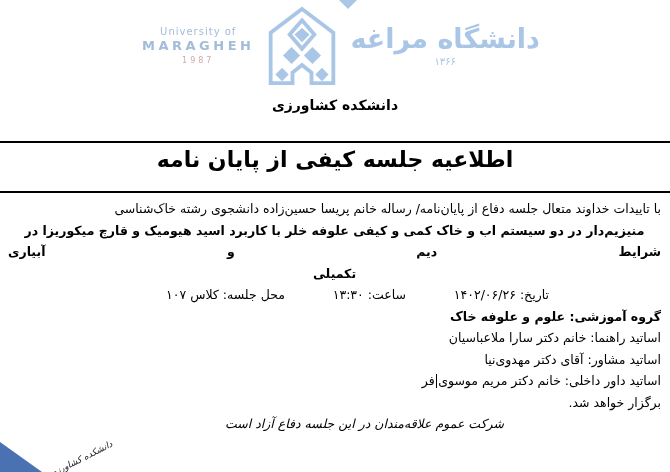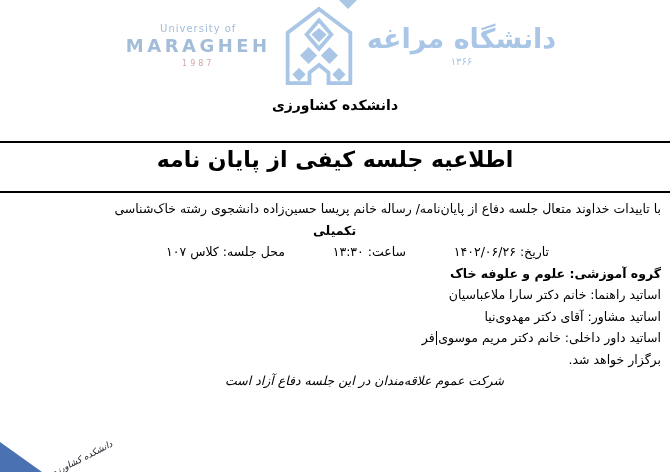--- a/index.html
+++ b/index.html
@@ -19,21 +19,21 @@
     border-top:9px solid #aac7e6;
     border-left:9px solid transparent;
     border-right:9px solid transparent;
   }
   .logo-row {
     position:absolute; top:6px; left:12px; right:0; height:80px;
     display:flex; justify-content:center; align-items:center; gap:10px;
   }
   .logo-en { text-align:center; color:#a3bdd9; line-height:1.1; }
   .logo-en .l1 { font-size:10px; letter-spacing:1px; }
-  .logo-en .l2 { font-size:18px; font-weight:bold; letter-spacing:3.5px; margin-top:2px; }
+  .logo-en .l2 { font-size:13px; font-weight:bold; letter-spacing:3.5px; margin-top:2px; }
   .logo-en .yr { font-size:8px; letter-spacing:3px; color:#d2a8a8; margin-top:4px; }
   .logo-fa { text-align:center; color:#a9c6e6; line-height:1; direction:rtl; }
   .logo-fa .fa-name { font-size:27px; font-weight:bold; }
   .logo-fa .fa-yr { font-size:10px; letter-spacing:5px; margin-top:5px; }
   .emblem { display:block; }
 
   .faculty {
     position:absolute; top:97px; left:0; right:0;
     text-align:center; font-weight:bold; font-size:14px; direction:rtl;
   }
@@ -117,20 +117,21 @@
   </div>
 
   <div class="faculty">دانشکده کشاورزی</div>
 
   <div class="rule rule1"></div>
   <div class="notice-title">اطلاعیه جلسه کیفی از پایان نامه</div>
   <div class="rule rule2"></div>
 
   <div class="content">
     <div class="row">با تاییدات خداوند متعال جلسه دفاع از پایان‌نامه/ رساله خانم پریسا حسین‌زاده دانشجوی رشته خاک‌شناسی</div>
+    <div class="row just b">منیزیم‌دار در دو سیستم اب و خاک کمی و کیفی علوفه خلر با کاربرد اسید هیومیک و قارچ میکوریزا در شرایط دیم و آبیاری</div>
     <div class="row b">تکمیلی</div>
     <div class="row info-row">
       <span>تاریخ: ۱۴۰۲/۰۶/۲۶</span>
       <span>ساعت: ۱۳:۳۰</span>
       <span>محل جلسه: کلاس ۱۰۷</span>
     </div>
     <div class="row dept">گروه آموزشی: علوم و علوفه خاک</div>
     <div class="row">اساتید راهنما: خانم دکتر سارا ملاعباسیان</div>
     <div class="row">اساتید مشاور: آقای دکتر مهدوی‌نیا</div>
     <div class="row"><span>اساتید داور داخلی: خانم دکتر مریم موسوی</span><span class="caret"></span><span>فر</span></div>

